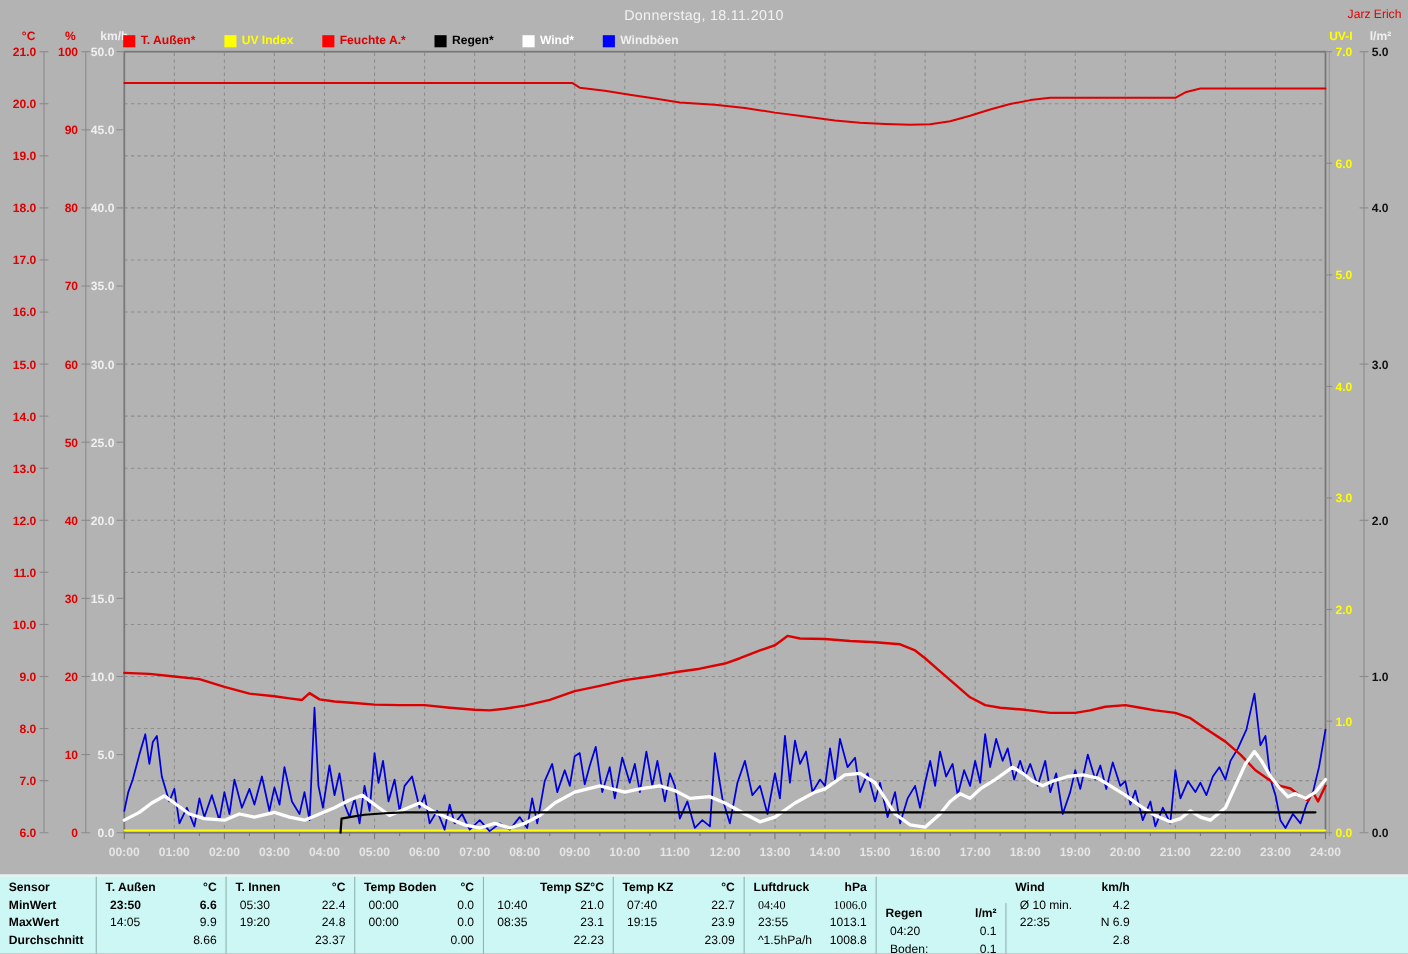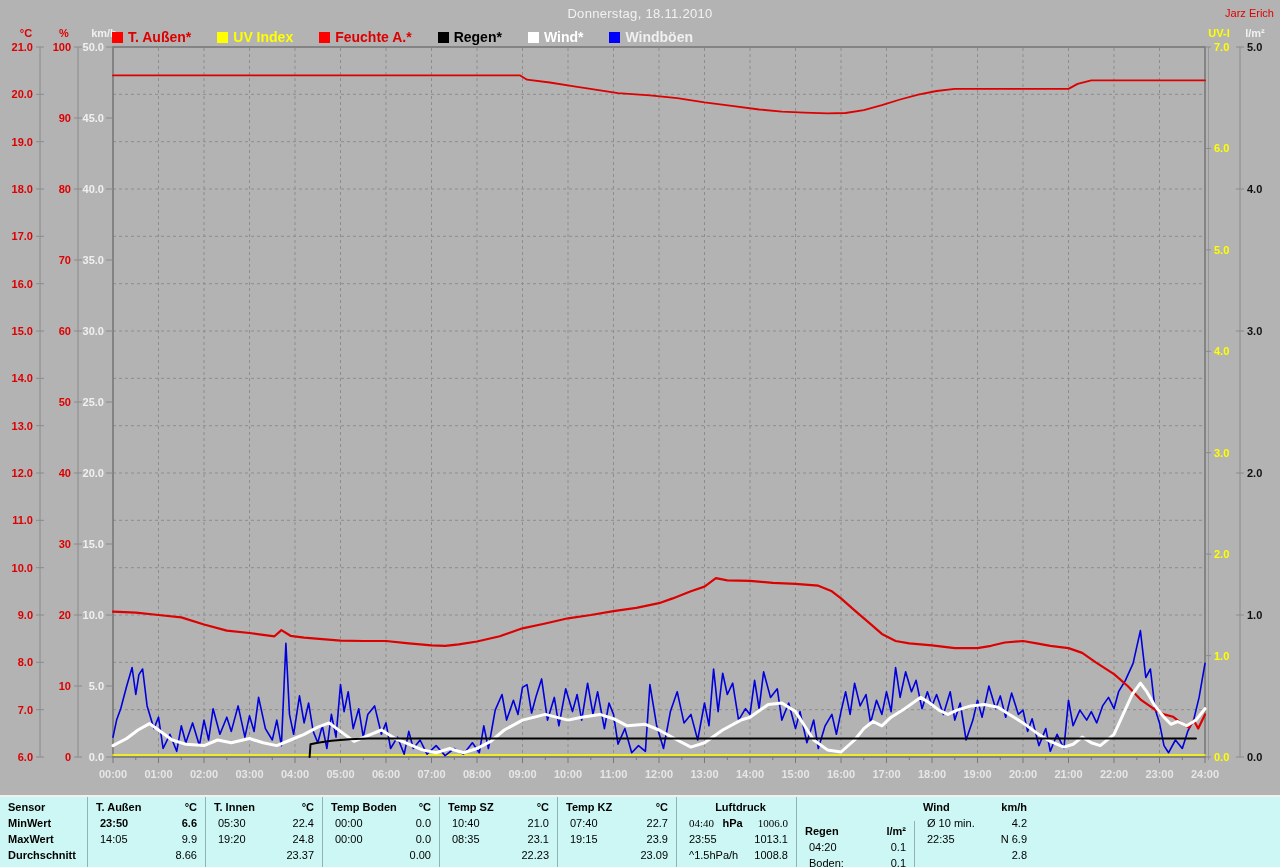--- a/index.html
+++ b/index.html
@@ -5,21 +5,21 @@
   html,body{margin:0;padding:0;background:#b3b3b3;}
   .app{position:relative;width:1280px;height:867px;overflow:hidden;background:#b3b3b3;
        font-family:"Liberation Sans",sans-serif;-webkit-font-smoothing:none;}
   .title{position:absolute;top:6px;left:0;right:0;text-align:center;color:#f2f2f2;
          font-size:13px;letter-spacing:.3px;}
   .watermark{position:absolute;top:7px;right:6px;color:#e00000;font-size:11px;}
   .unit-header{position:absolute;top:27px;font-size:11px;font-weight:bold;text-align:center;}
   .legend{position:absolute;top:30px;left:112px;display:flex;align-items:center;height:14px;}
   .legend-item{display:flex;align-items:center;margin-right:26px;}
   .legend-swatch{width:11px;height:11px;margin-right:5px;flex:0 0 auto;}
-  .legend-label{font-size:14px;font-weight:bold;white-space:nowrap;}
+  .legend-label{font-size:11px;font-weight:bold;white-space:nowrap;}
   #chart-svg{position:absolute;left:0;top:0;}
   svg text{font-family:"Liberation Sans",sans-serif;font-weight:bold;}
   
   .summary{position:absolute;left:0;top:795px;width:1280px;height:72px;background:#ccf7f4;
            border-top:2px solid #f0f0f0;display:flex;box-sizing:border-box;color:#000;}
   .tcol{box-sizing:border-box;border-right:1px solid #90b4b2;display:flex;flex-direction:column;flex:0 0 auto;}
   .tcol:last-child{border-right:none;}
   .trow{display:flex;justify-content:space-between;align-items:center;height:16px;
         font-size:11px;line-height:16px;white-space:nowrap;box-sizing:border-box;}
   .trow.head{height:18px;font-weight:bold;padding-top:2px;}
@@ -368,21 +368,21 @@
         <div class="trow" style="padding-right: 0px;">
           <div class="ttime">00:00</div>
           <div class="tval">0.0</div>
         </div>
         <div class="trow" style="padding-right: 0px;">
           <div class="ttime"></div>
           <div class="tval">0.00</div>
         </div>
       </div>
       <div class="tcol" style="width: 118px;">
-        <div class="trow head" style="padding-right: 0px;">
+        <div class="trow head" style="padding-right: 0px; justify-content: flex-end;">
           <div class="tlabel">Temp SZ</div>
           <div class="tval">°C</div>
         </div>
         <div class="trow" style="padding-right: 0px;">
           <div class="ttime">10:40</div>
           <div class="tval">21.0</div>
         </div>
         <div class="trow" style="padding-right: 0px;">
           <div class="ttime">08:35</div>
           <div class="tval">23.1</div>
@@ -404,21 +404,21 @@
         <div class="trow" style="padding-right: 0px;">
           <div class="ttime">19:15</div>
           <div class="tval">23.9</div>
         </div>
         <div class="trow" style="padding-right: 0px;">
           <div class="ttime"></div>
           <div class="tval">23.09</div>
         </div>
       </div>
       <div class="tcol" style="width: 120px;">
-        <div class="trow head" style="padding-right: 0px; flex-direction: column;">
+        <div class="trow head" style="padding-right: 0px;">
           <div class="tlabel">Luftdruck</div>
           <div class="tval">hPa</div>
         </div>
         <div class="trow" style="padding-right: 0px; font-family: Liberation Serif, serif;">
           <div class="ttime">04:40</div>
           <div class="tval">1006.0</div>
         </div>
         <div class="trow" style="padding-right: 0px;">
           <div class="ttime">23:55</div>
           <div class="tval">1013.1</div>

